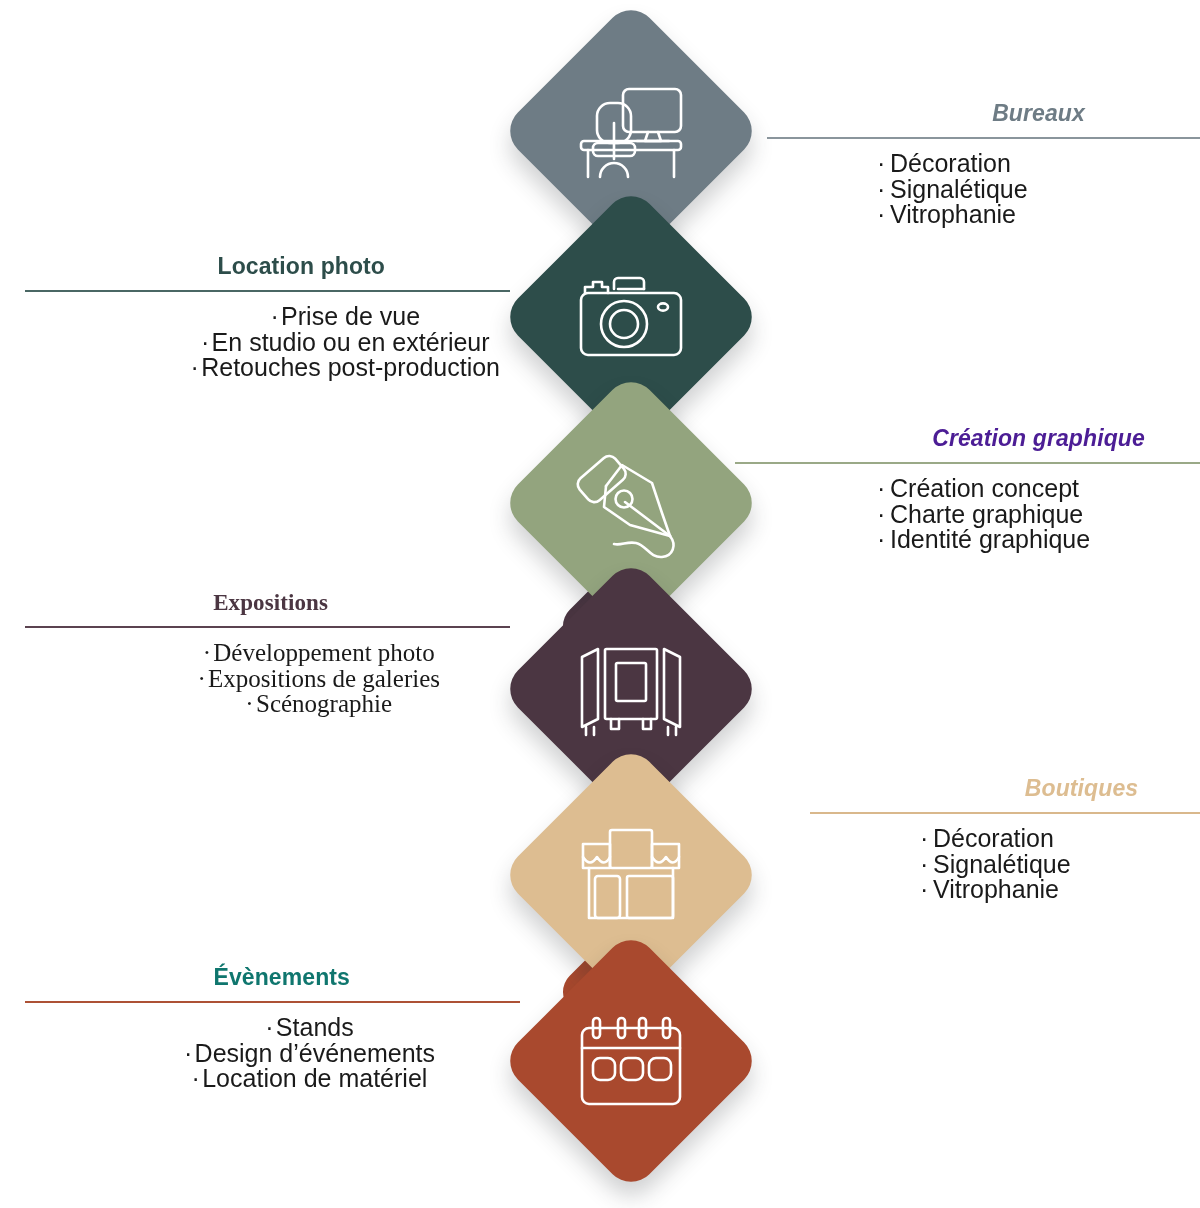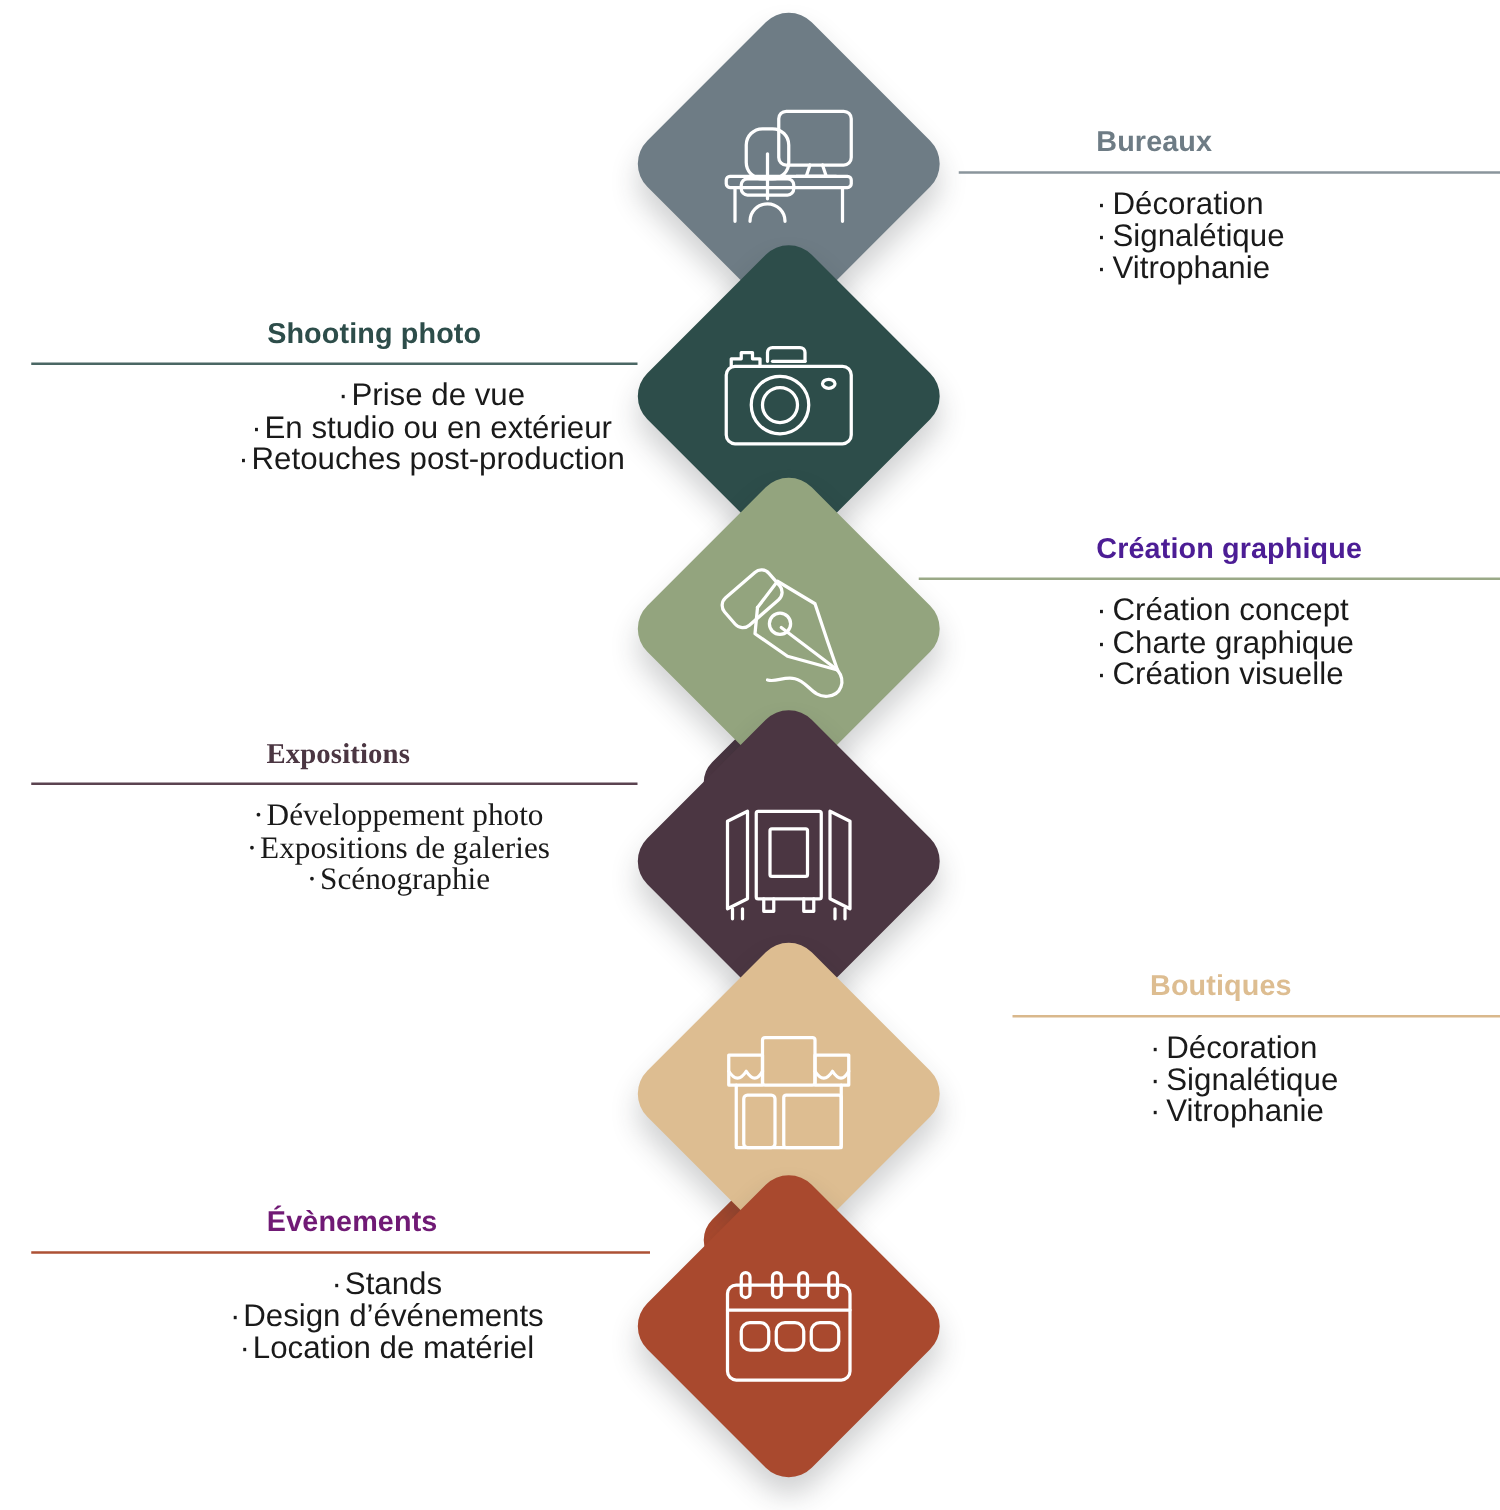--- a/index.html
+++ b/index.html
@@ -90,21 +90,21 @@
   .block ul li {
     white-space: nowrap;
   }
   .block ul li .dot {
     display: inline-block;
     width: 13px;
     color: #1a1a1a;
   }
 
   .block.right { text-align: left; }
-  .block.right .title { text-align: left; }
+  .block.right .title { text-align: center; font-style: italic; }
   .block.right ul { padding-left: 6px; }
 
   .block.left { text-align: right; }
   .block.left .title { text-align: right; }
   .block.left ul { text-align: center; display: inline-block; }
   .block.left .listwrap { text-align: right; }
 </style>
 </head>
 <body>
 
@@ -216,39 +216,39 @@
     <div class="listwrap">
       <ul style="padding-left:110px;">
         <li><span class="dot">·</span><span>Décoration</span></li>
         <li><span class="dot">·</span><span>Signalétique</span></li>
         <li><span class="dot">·</span><span>Vitrophanie</span></li>
       </ul>
     </div>
   </div>
 
   <div class="block left" style="left:25px; top:255px; width:485px;">
-    <div class="title" style="color:#2d4d4a; padding-right:125px;">Shooting photo</div>
+    <div class="title" style="color:#2d4d4a; padding-right:125px;">Location photo</div>
     <hr class="rule" style="background:#4a6764;">
     <div class="listwrap" style="padding-right:10px;">
       <ul>
         <li><span class="dot">·</span><span>Prise de vue</span></li>
         <li><span class="dot">·</span><span>En studio ou en extérieur</span></li>
         <li><span class="dot">·</span><span>Retouches post-production</span></li>
       </ul>
     </div>
   </div>
 
   <div class="block right" style="left:735px; top:427px; width:465px;">
     <div class="title" style="color:#4c1d95; padding-left:142px;">Création graphique</div>
     <hr class="rule" style="background:#9aa987;">
     <div class="listwrap">
       <ul style="padding-left:142px;">
         <li><span class="dot">·</span><span>Création concept</span></li>
         <li><span class="dot">·</span><span>Charte graphique</span></li>
-        <li><span class="dot">·</span><span>Création visuelle</span></li>
+        <li><span class="dot">·</span><span>Identité graphique</span></li>
       </ul>
     </div>
   </div>
 
   <div class="block left" style="left:25px; top:591px; width:485px;font-family:Liberation Serif, serif;">
     <div class="title" style="color:#4b3642; padding-right:182px;">Expositions</div>
     <hr class="rule" style="background:#5b4350;">
     <div class="listwrap" style="padding-right:70px;">
       <ul>
         <li><span class="dot">·</span><span>Développement photo</span></li>
@@ -264,21 +264,21 @@
     <div class="listwrap">
       <ul style="padding-left:110px;">
         <li><span class="dot">·</span><span>Décoration</span></li>
         <li><span class="dot">·</span><span>Signalétique</span></li>
         <li><span class="dot">·</span><span>Vitrophanie</span></li>
       </ul>
     </div>
   </div>
 
   <div class="block left" style="left:25px; top:966px; width:495px;">
-    <div class="title" style="color:#701a75; padding-right:170px;">Évènements</div>
+    <div class="title" style="color:#0f766e; padding-right:170px;">Évènements</div>
     <hr class="rule" style="background:#ad5135;">
     <div class="listwrap" style="padding-right:85px;">
       <ul>
         <li><span class="dot">·</span><span>Stands</span></li>
         <li><span class="dot">·</span><span>Design d’événements</span></li>
         <li><span class="dot">·</span><span>Location de matériel</span></li>
       </ul>
     </div>
   </div>
 

